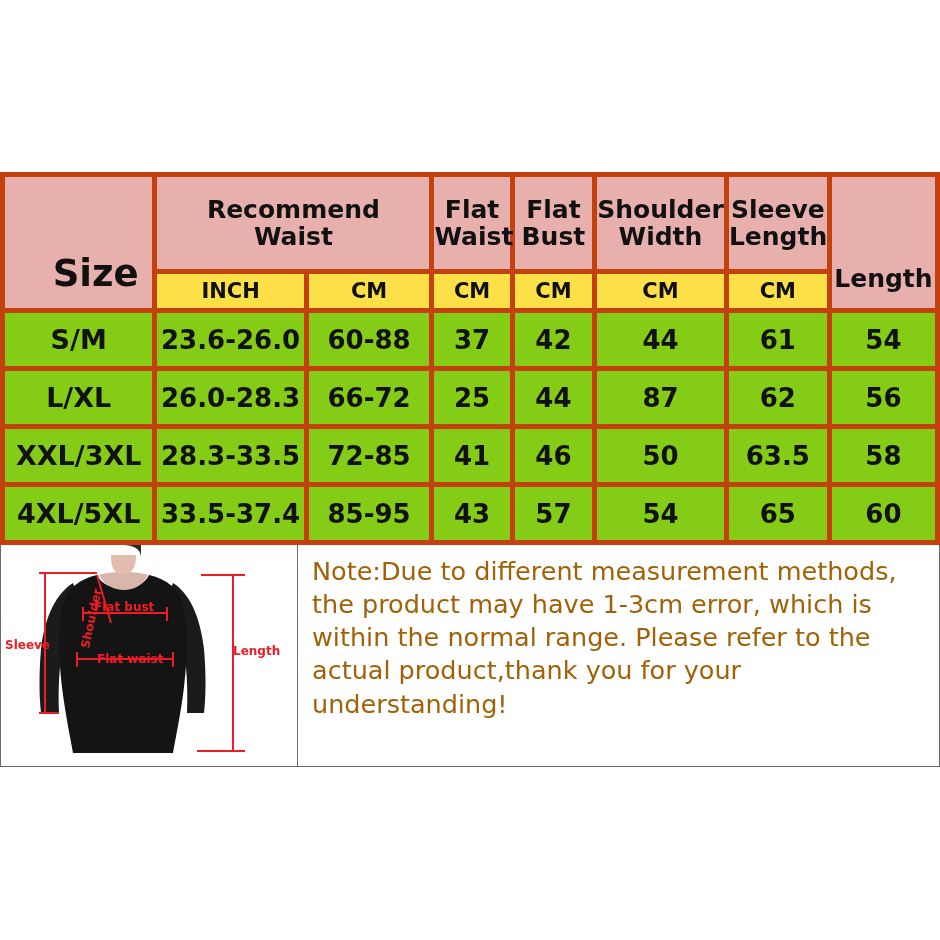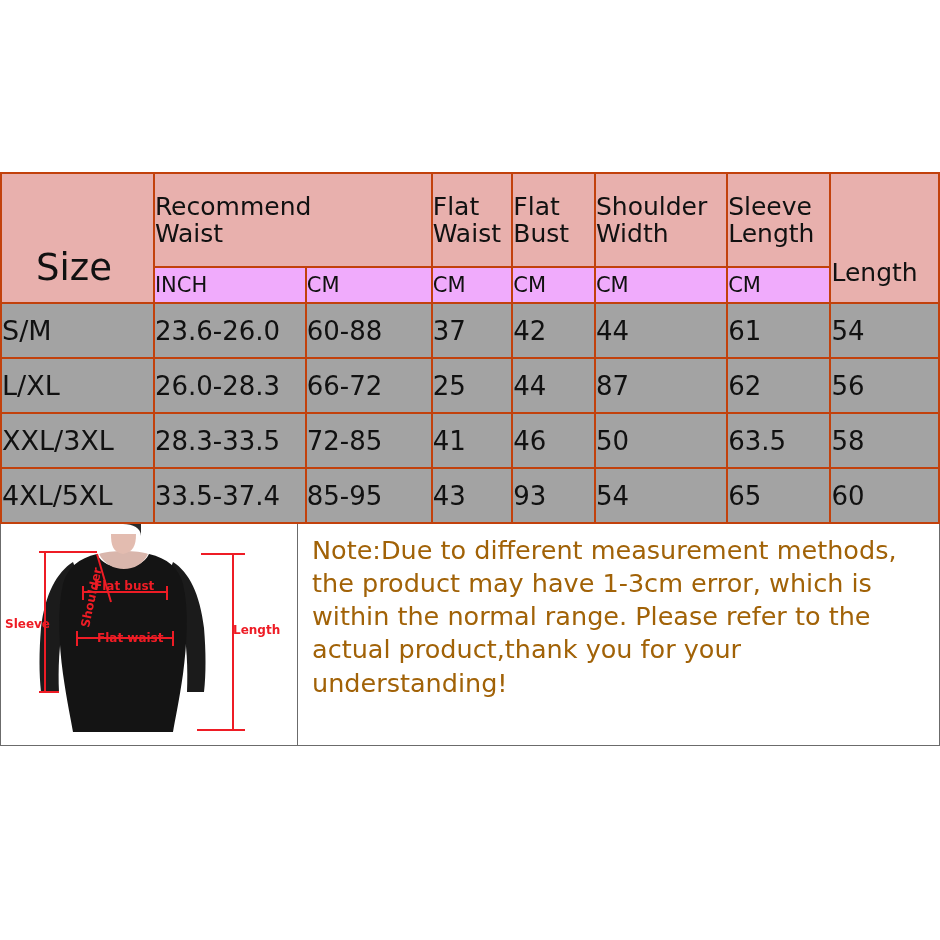--- a/index.html
+++ b/index.html
@@ -21,25 +21,25 @@
     top: 172px;
     width: 940px;
   }
   table.size-chart {
     border-collapse: collapse;
     width: 940px;
     table-layout: fixed;
     background: #ffffff;
   }
   table.size-chart td, table.size-chart th {
-    border: 2px solid #c2410c;
-    text-align: left;
+    border: 5px solid #c2410c;
+    text-align: center;
     vertical-align: middle;
     padding: 0;
-    font-weight: normal;
+    font-weight: bold;
     color: #111111;
   }
   
   col.c-size    { width: 148px; }
   col.c-rwin    { width: 147px; }
   col.c-rwcm    { width: 122px; }
   col.c-fw      { width: 78px; }
   col.c-fb      { width: 80px; }
   col.c-sw      { width: 128px; }
   col.c-sl      { width: 100px; }
@@ -55,28 +55,28 @@
     font-size: 37px;
     vertical-align: bottom;
     padding-bottom: 14px;
     padding-left: 34px;
   }
   .head-row td.len-cell {
     vertical-align: bottom;
     padding-bottom: 16px;
   }
   .unit-row td {
-    background: #f0abfc;
+    background: #fde047;
     height: 34px;
     font-size: 21px;
   }
   .data-row td {
     height: 53px;
     font-size: 26px;
-    background: #a3a3a3;
+    background: #84cc16;
   }
   .data-row td.size-cell {
     font-size: 27px;
   }
 
   
   .bottom {
     display: flex;
     width: 940px;
     border: 1px solid #6b6b6b;
@@ -189,21 +189,21 @@
         <td>46</td>
         <td>50</td>
         <td>63.5</td>
         <td>58</td>
       </tr>
       <tr class="data-row">
         <td class="size-cell">4XL/5XL</td>
         <td>33.5-37.4</td>
         <td>85-95</td>
         <td>43</td>
-        <td>93</td>
+        <td>57</td>
         <td>54</td>
         <td>65</td>
         <td>60</td>
       </tr>
     </tbody>
   </table>
 
   <div class="bottom">
     <div class="img-cell">
       <svg class="figure" width="296" height="221" viewBox="0 0 296 221">

